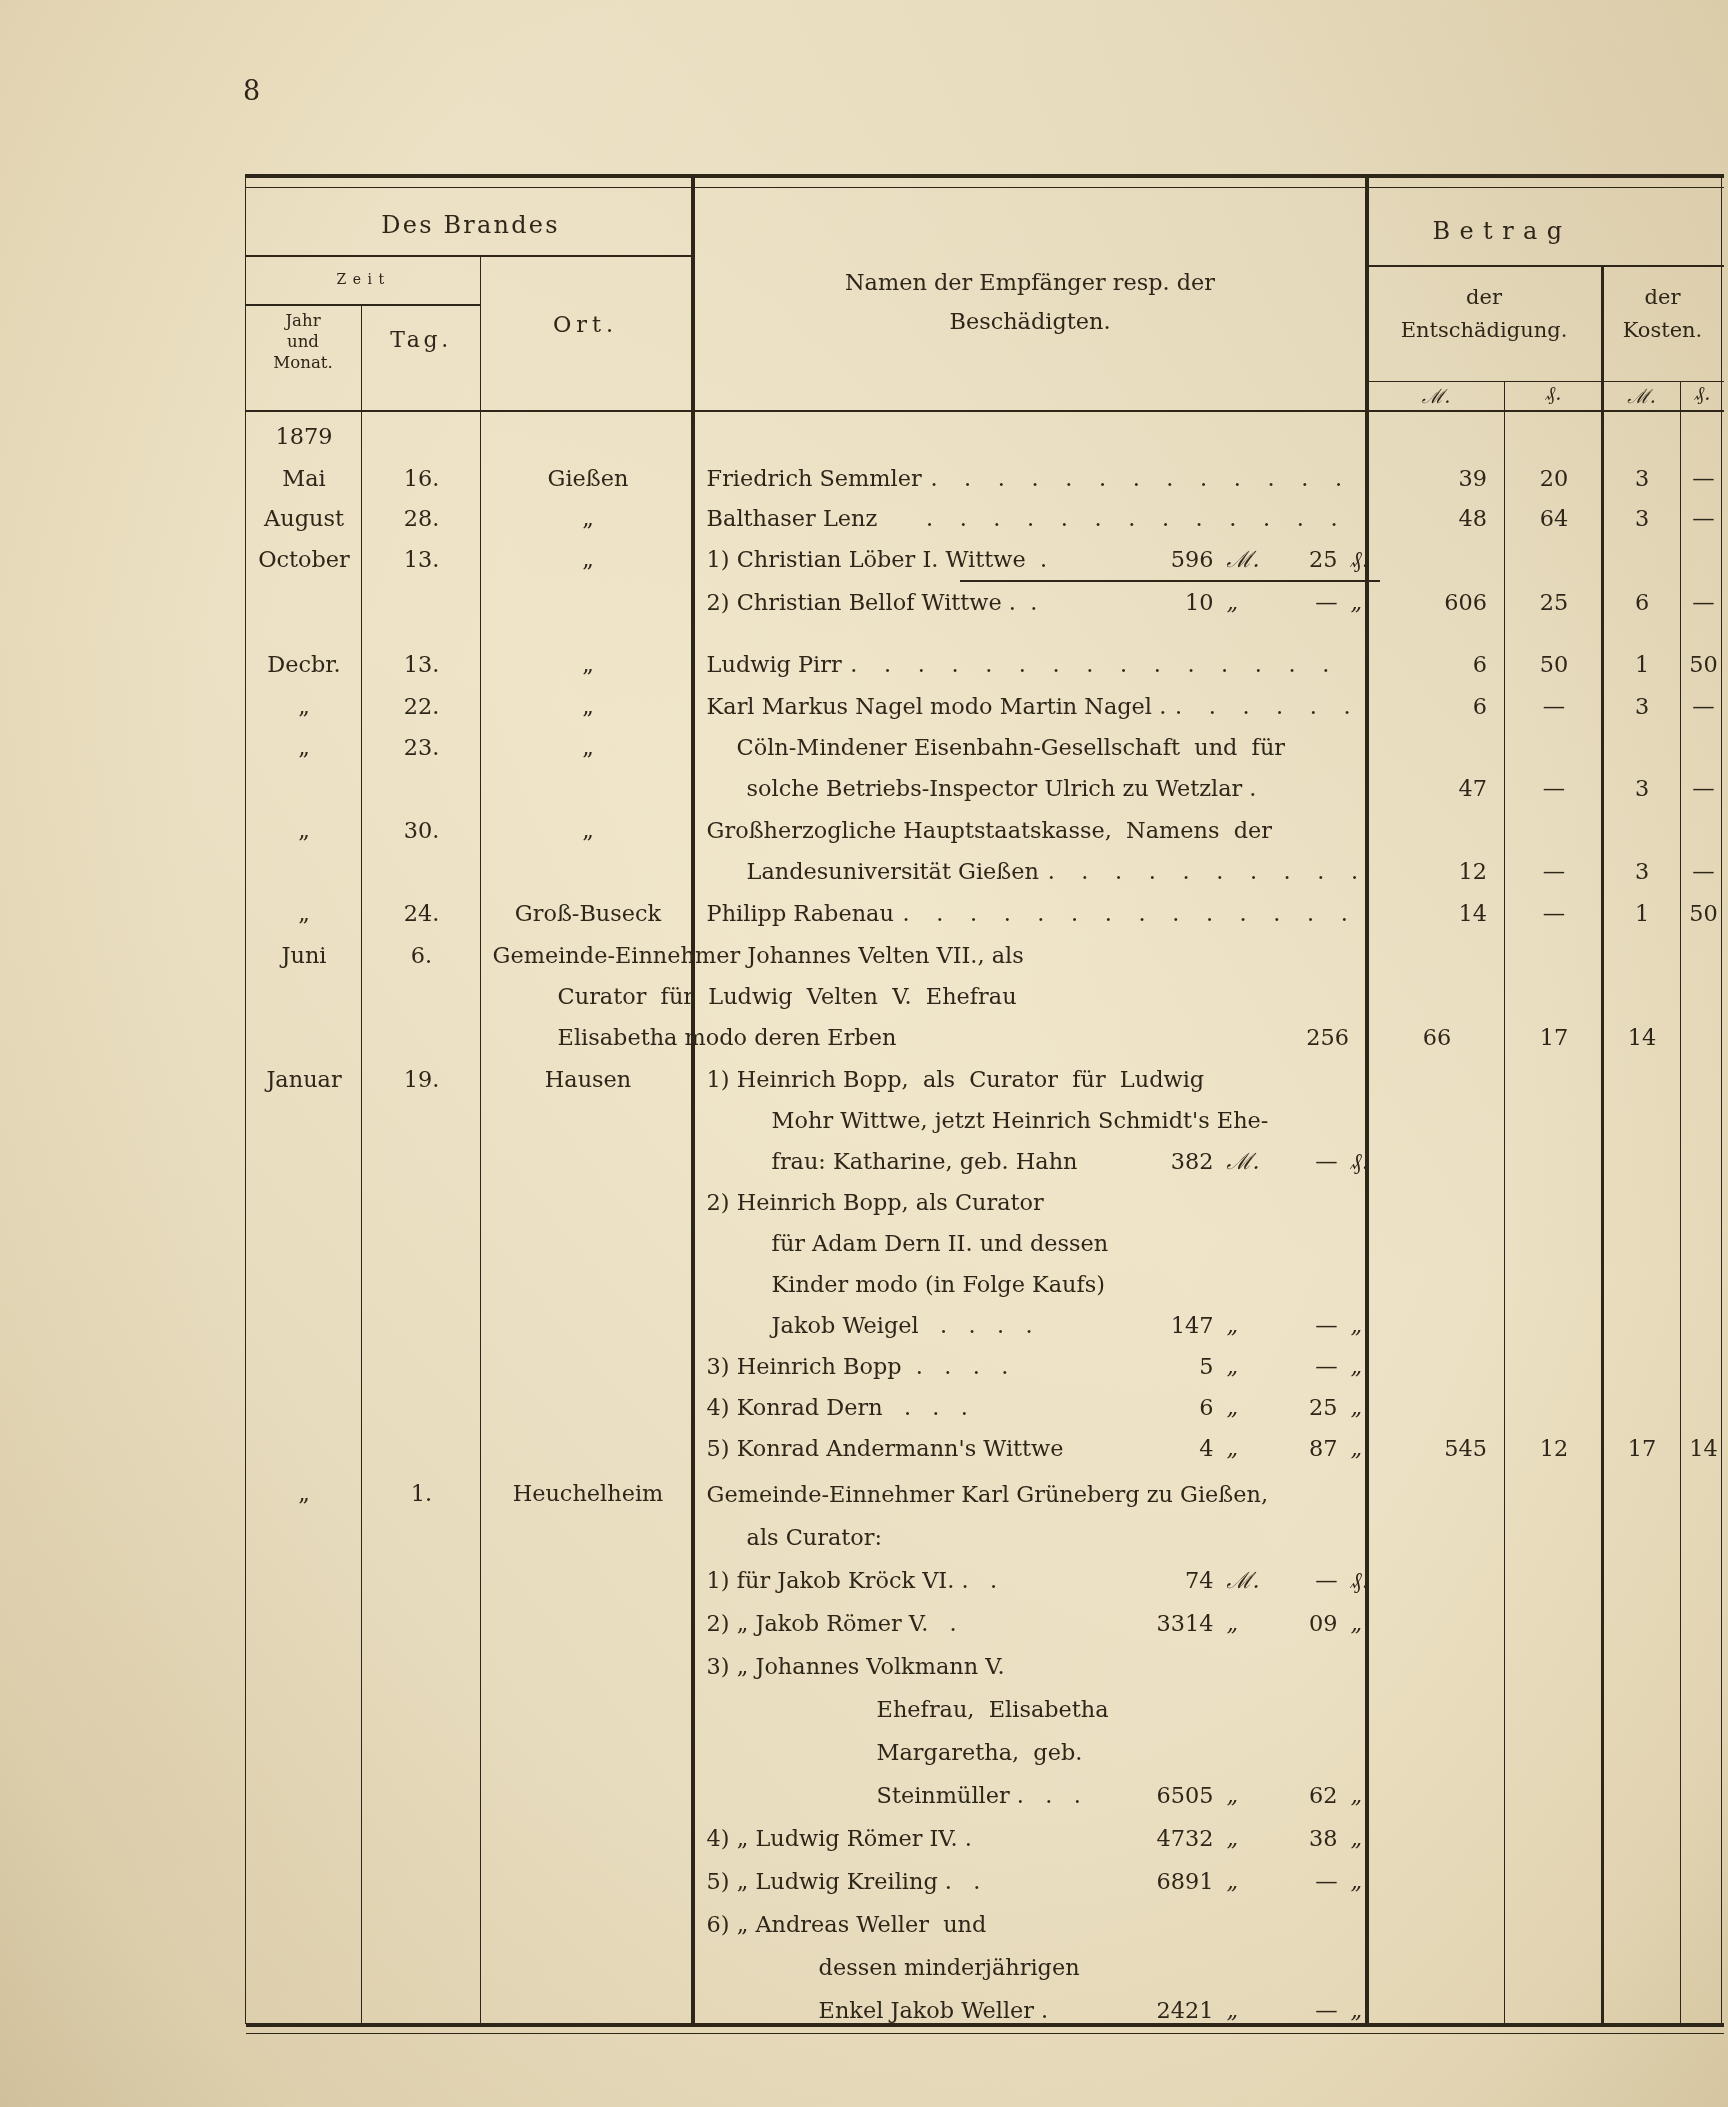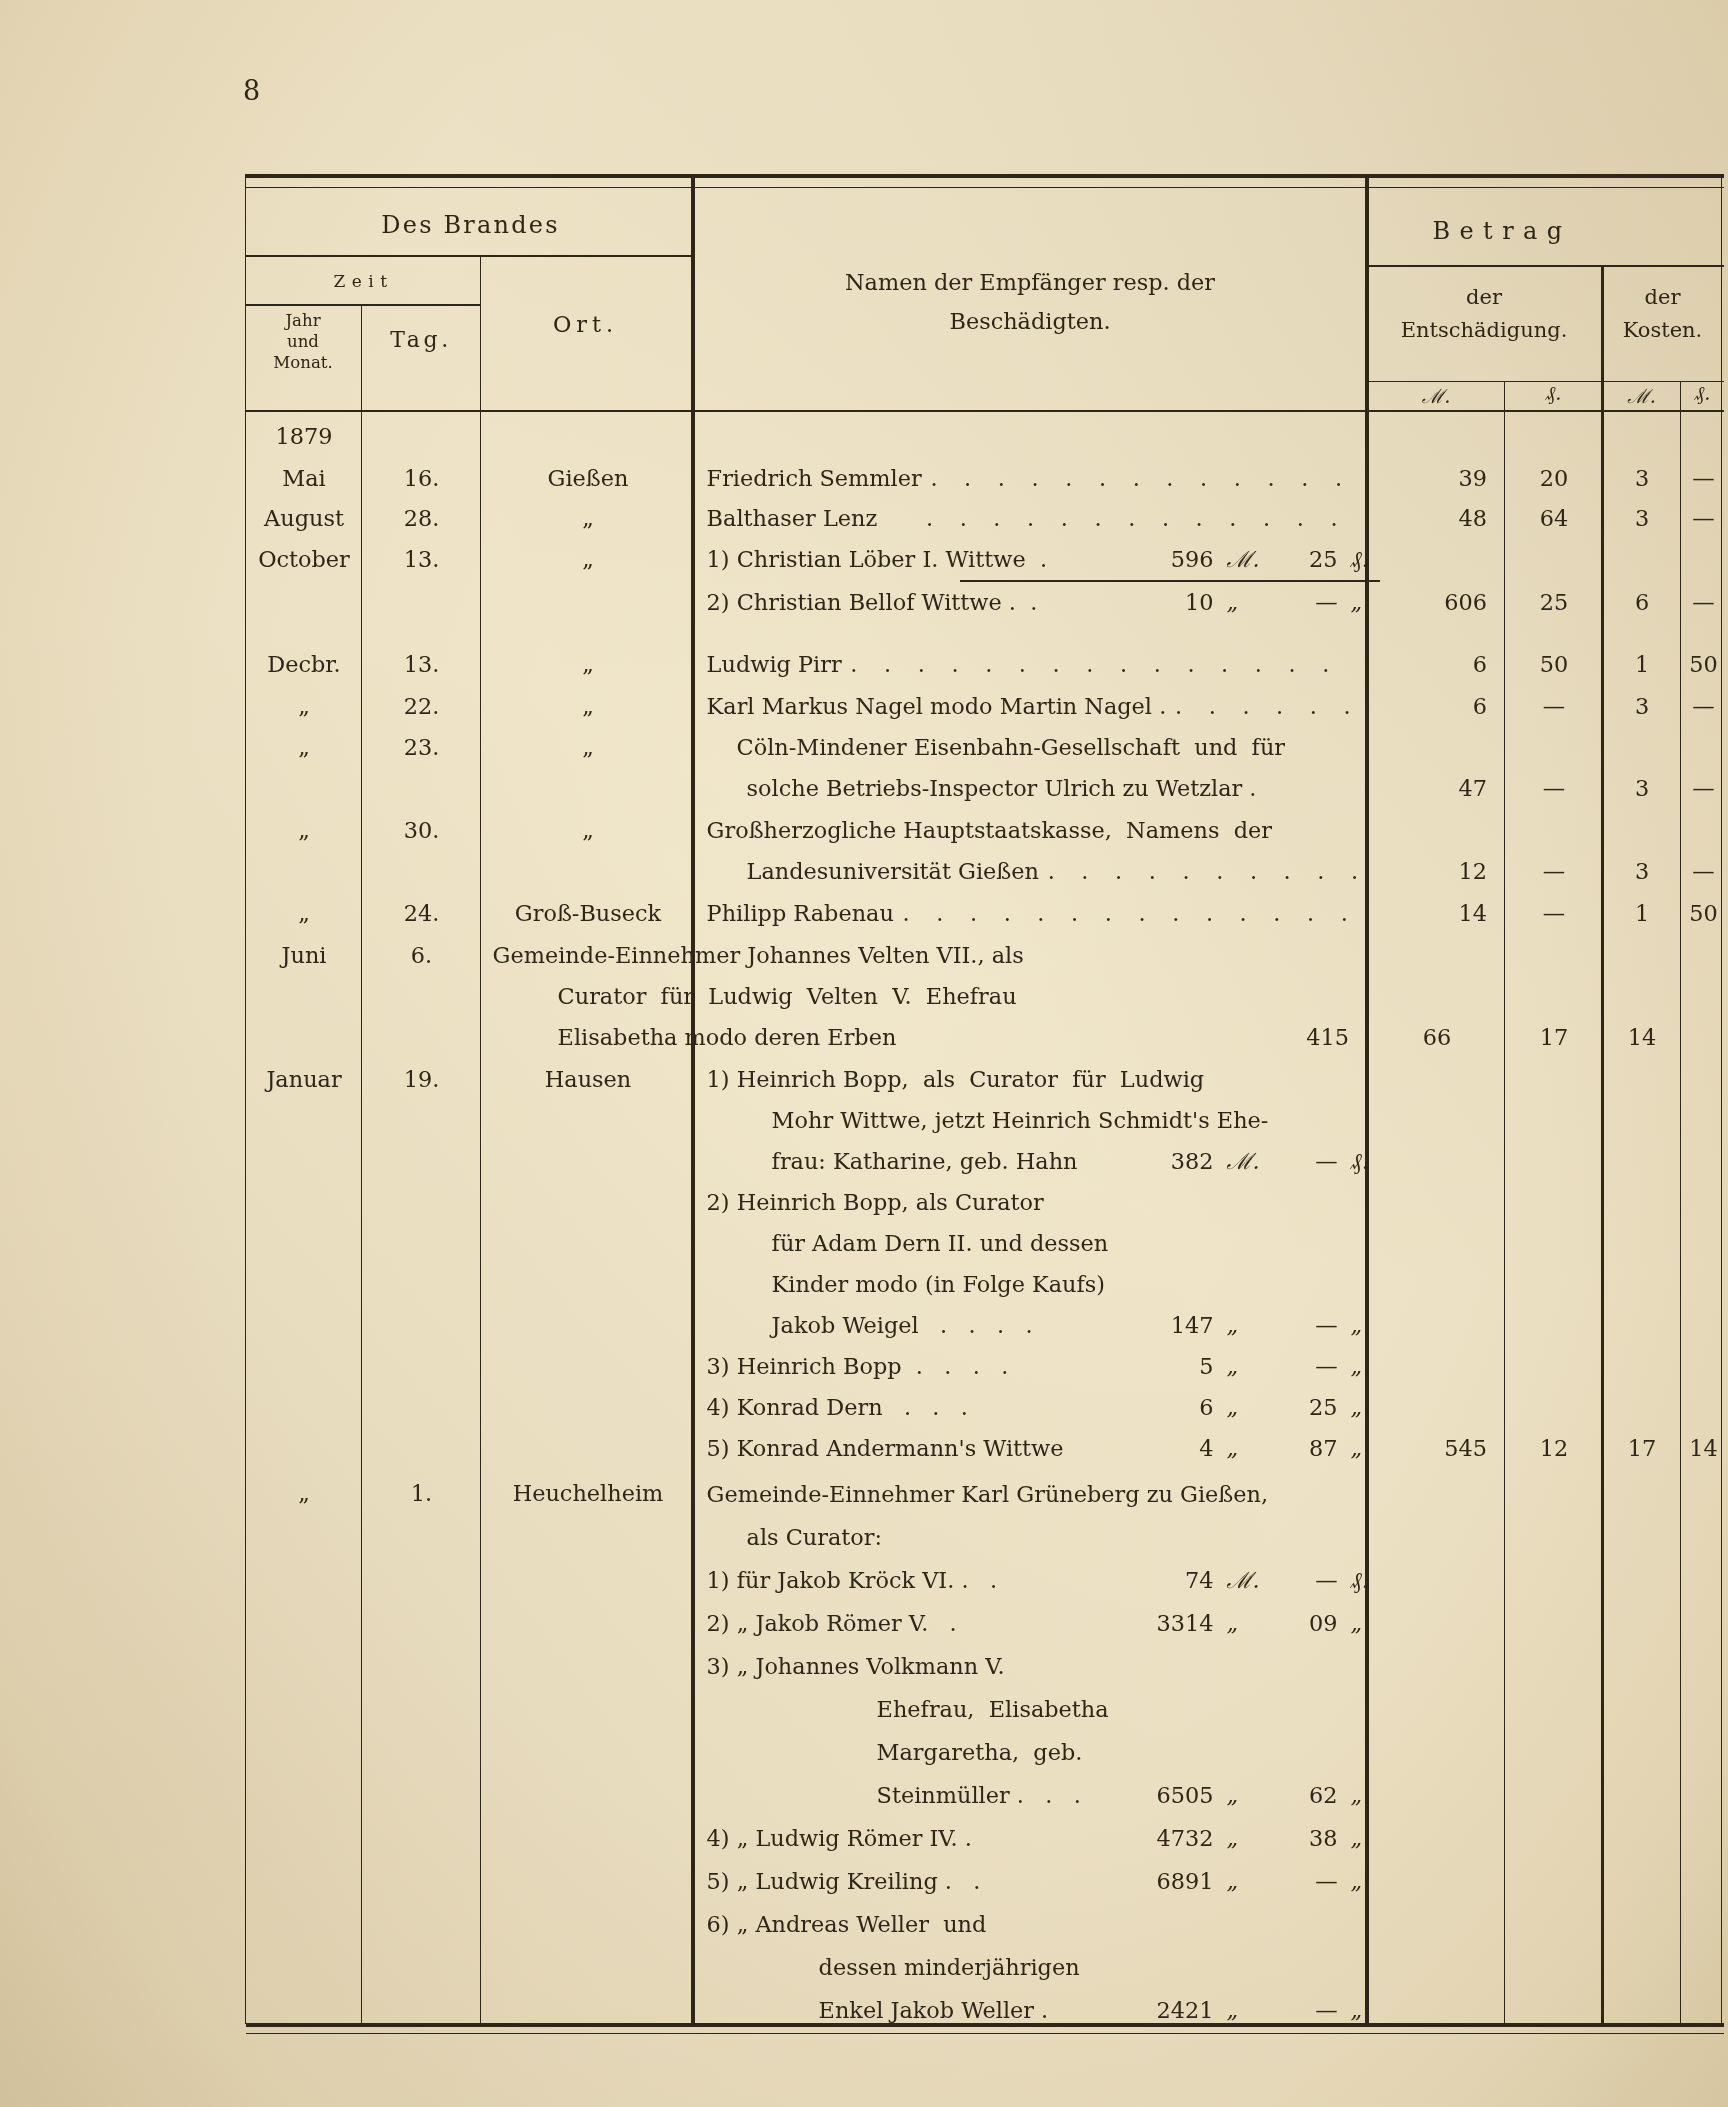--- a/index.html
+++ b/index.html
@@ -17,21 +17,21 @@
     position:absolute;inset:0;
     background:
       radial-gradient(circle at 88% 10%, rgba(110,85,40,.07), transparent 45%),
       radial-gradient(circle at 8% 85%, rgba(110,85,40,.06), transparent 50%),
       radial-gradient(ellipse at 50% 42%, #f2e8cd 0%, #ece1c4 55%, #e2d4b2 85%, #d5c5a0 100%);
   }
   .ln{position:absolute;background:var(--ink);}
   .h{position:absolute;text-align:center;white-space:pre-line;}
   .h-pagenum{position:absolute;left:243px;top:75px;width:43px;font-size:27px;text-align:left;}
   .h-brand {left:246px;top:211px;width:449px;font-size:24px;letter-spacing:2.2px;}
-  .h-zeit  {left:246px;top:271px;width:235px;font-size:17px;letter-spacing:6.5px;}
+  .h-zeit  {left:246px;top:271px;width:235px;font-size:14px;letter-spacing:6.5px;}
   .h-jahr  {left:246px;top:310px;width:114px;font-size:16.6px;line-height:21px;}
   .h-tag   {left:362px;top:327px;width:118px;font-size:22px;letter-spacing:3.6px;}
   .h-ort   {left:481px;top:311px;width:209px;font-size:22.4px;letter-spacing:5px;}
   .h-namen {left:695px;top:263px;width:670px;font-size:22.4px;line-height:39px;}
   .h-betrag{left:1324px;top:217px;width:356px;font-size:24px;letter-spacing:9.4px;}
   .h-ent   {left:1368px;top:281px;width:232px;font-size:21px;line-height:33px;}
   .h-kost  {left:1603px;top:281px;width:119px;font-size:21px;line-height:33px;}
   .h-m1{left:1368px;top:382px;width:136px;}
   .h-p1{left:1506px;top:382px;width:95px;}
   .h-m2{left:1603px;top:382px;width:77px;}
@@ -275,21 +275,21 @@
               <span class="ntext">Gemeinde-Einnehmer Johannes Velten VII., als</span>
             </div>
             <div class="nline" style="padding-left: 65px;">
               <span class="ntext">Curator  für  Ludwig  Velten  V.  Ehefrau</span>
             </div>
             <div class="nline" style="padding-left: 65px;">
               <span class="ntext">Elisabetha modo deren Erben</span>
               <span class="leader">.  .  .  .  .  .  .  .  .  .  .  .  .  .  .  .  .  .  .  .  .  .  .  .  .  .  .  .  .  .  .  .  .  .  .  .  .  .  .  .  .  .  .  .  .  .  .  .  .  .  .  .  .  .  .  .  .  .  .  .</span>
             </div>
           </div>
-          <div class="a ar">415</div>
+          <div class="a ar">256</div>
           <div class="a ac">66</div>
           <div class="a ac">17</div>
           <div class="a ac">14</div>
         </div>
         <div class="row" style="top: 1059px;">
           <div class="c cc">Januar</div>
           <div class="c cc">19.</div>
           <div class="c cc">
             <div>Hausen</div>
           </div>

